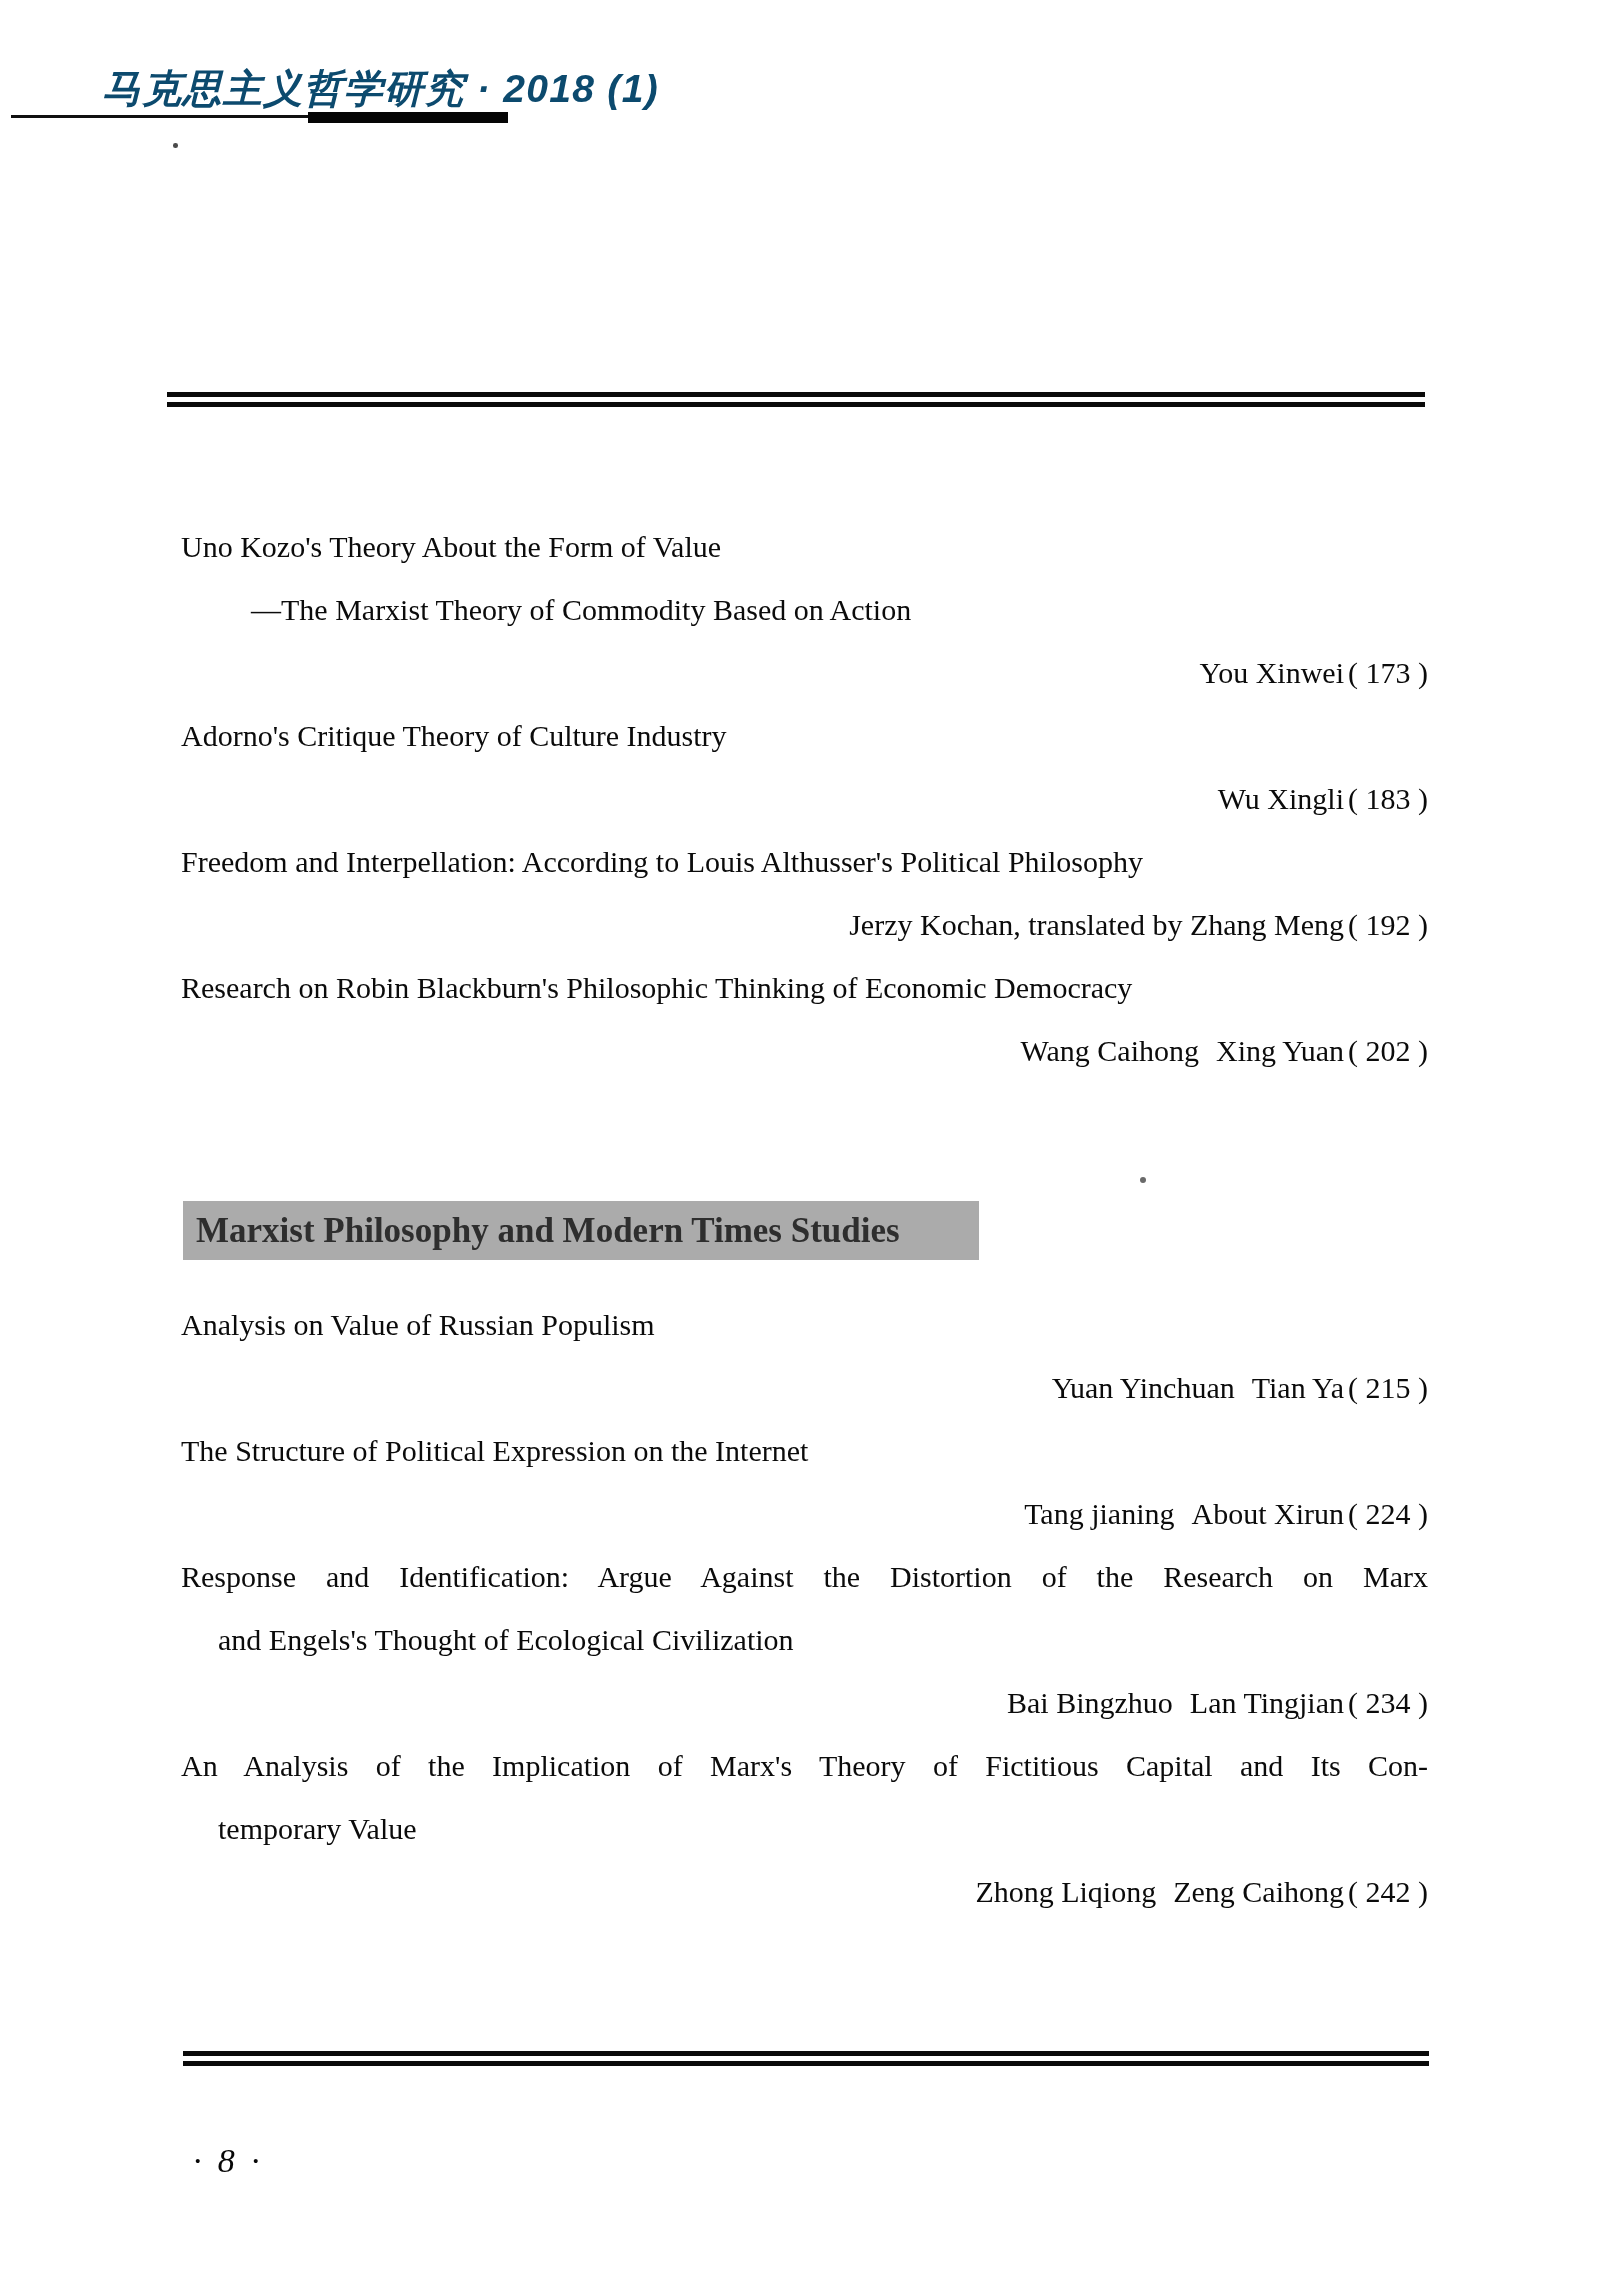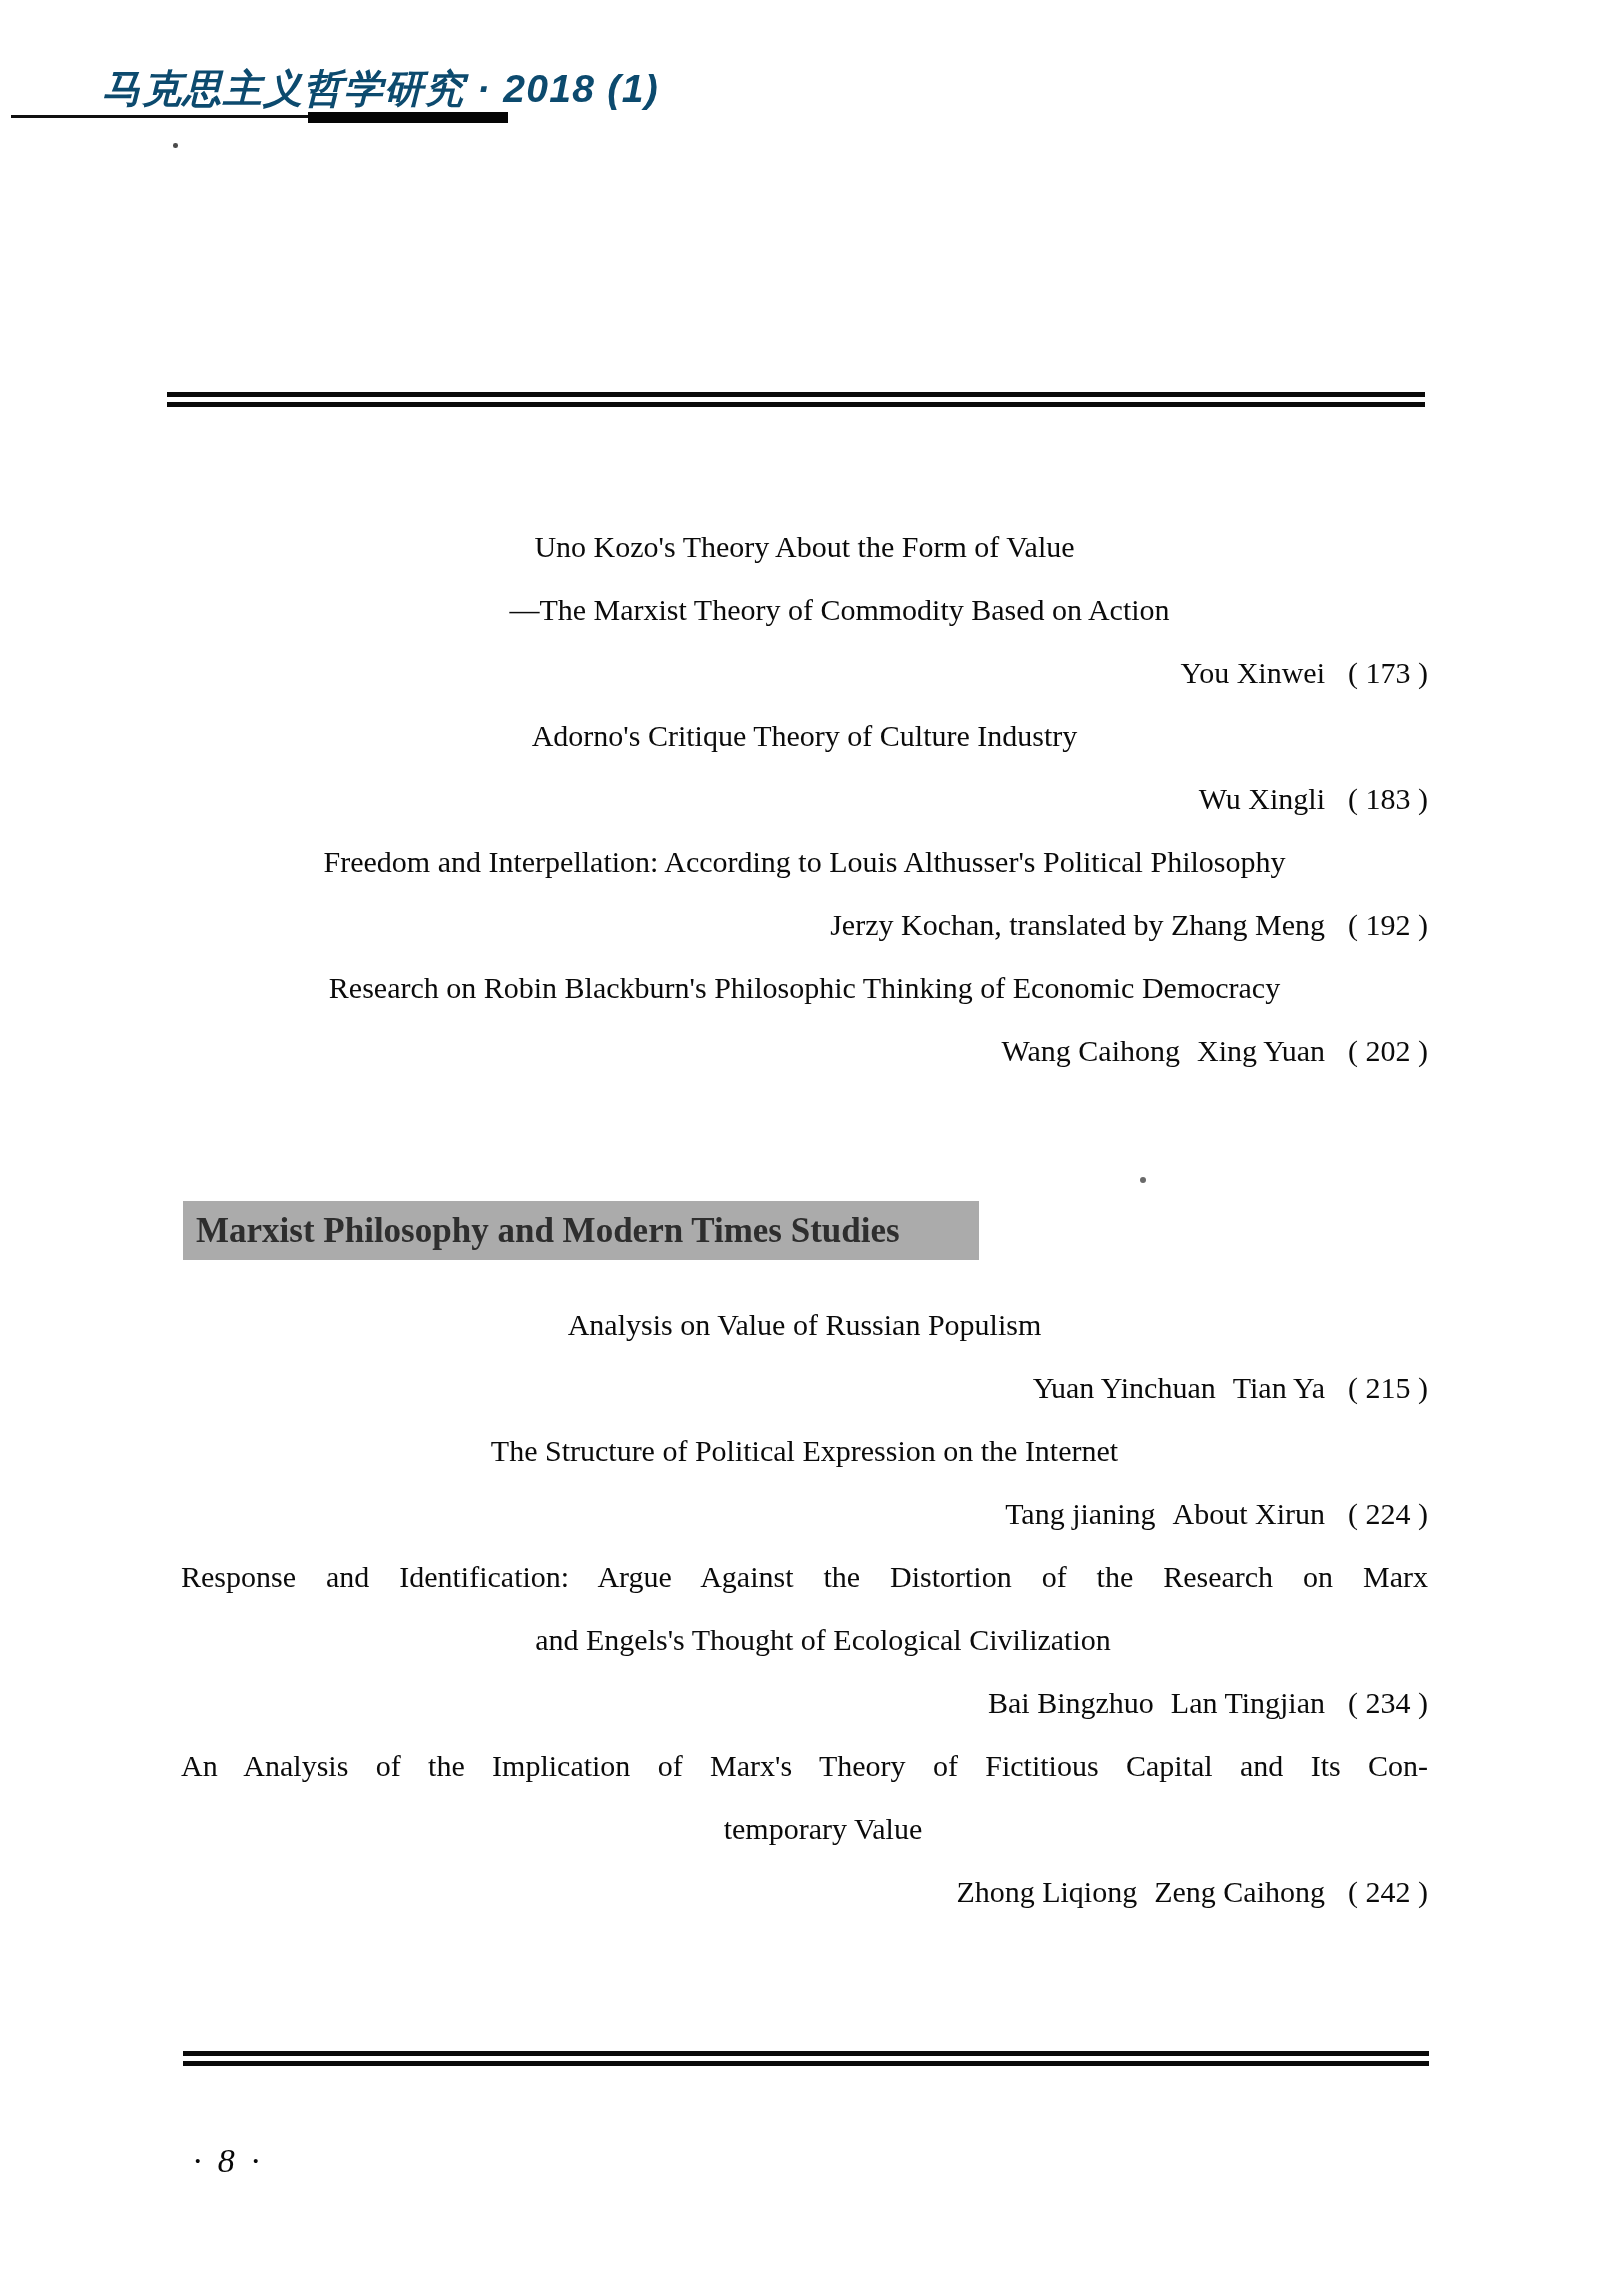--- a/index.html
+++ b/index.html
@@ -51,37 +51,36 @@
 
   
   .toc{
     position:absolute;left:181px;top:515px;width:1247px;
   }
   .line{
     height:63px;line-height:63px;
     font-size:30px;
     white-space:nowrap;
     color:var(--ink);
-    text-align:center;
   }
   .line.dash{padding-left:70px;}
   .line.cont{padding-left:37px;}
   .line.justified{
     white-space:normal;
     text-align:justify;
     text-align-last:justify;
   }
   .byline{
     height:63px;line-height:63px;
     font-size:30px;
     text-align:right;
     white-space:nowrap;
   }
   .author + .author{margin-left:17px;}
-  .pageno{margin-left:23px;}
+  .pageno{margin-left:4px;}
 
   .section-bar{
     margin-top:119px;
     margin-bottom:33px;
     margin-left:2px;
     width:796px;height:59px;
     background:var(--section-bar-bg);
     box-sizing:border-box;
     padding-left:13px;
     display:flex;align-items:center;

